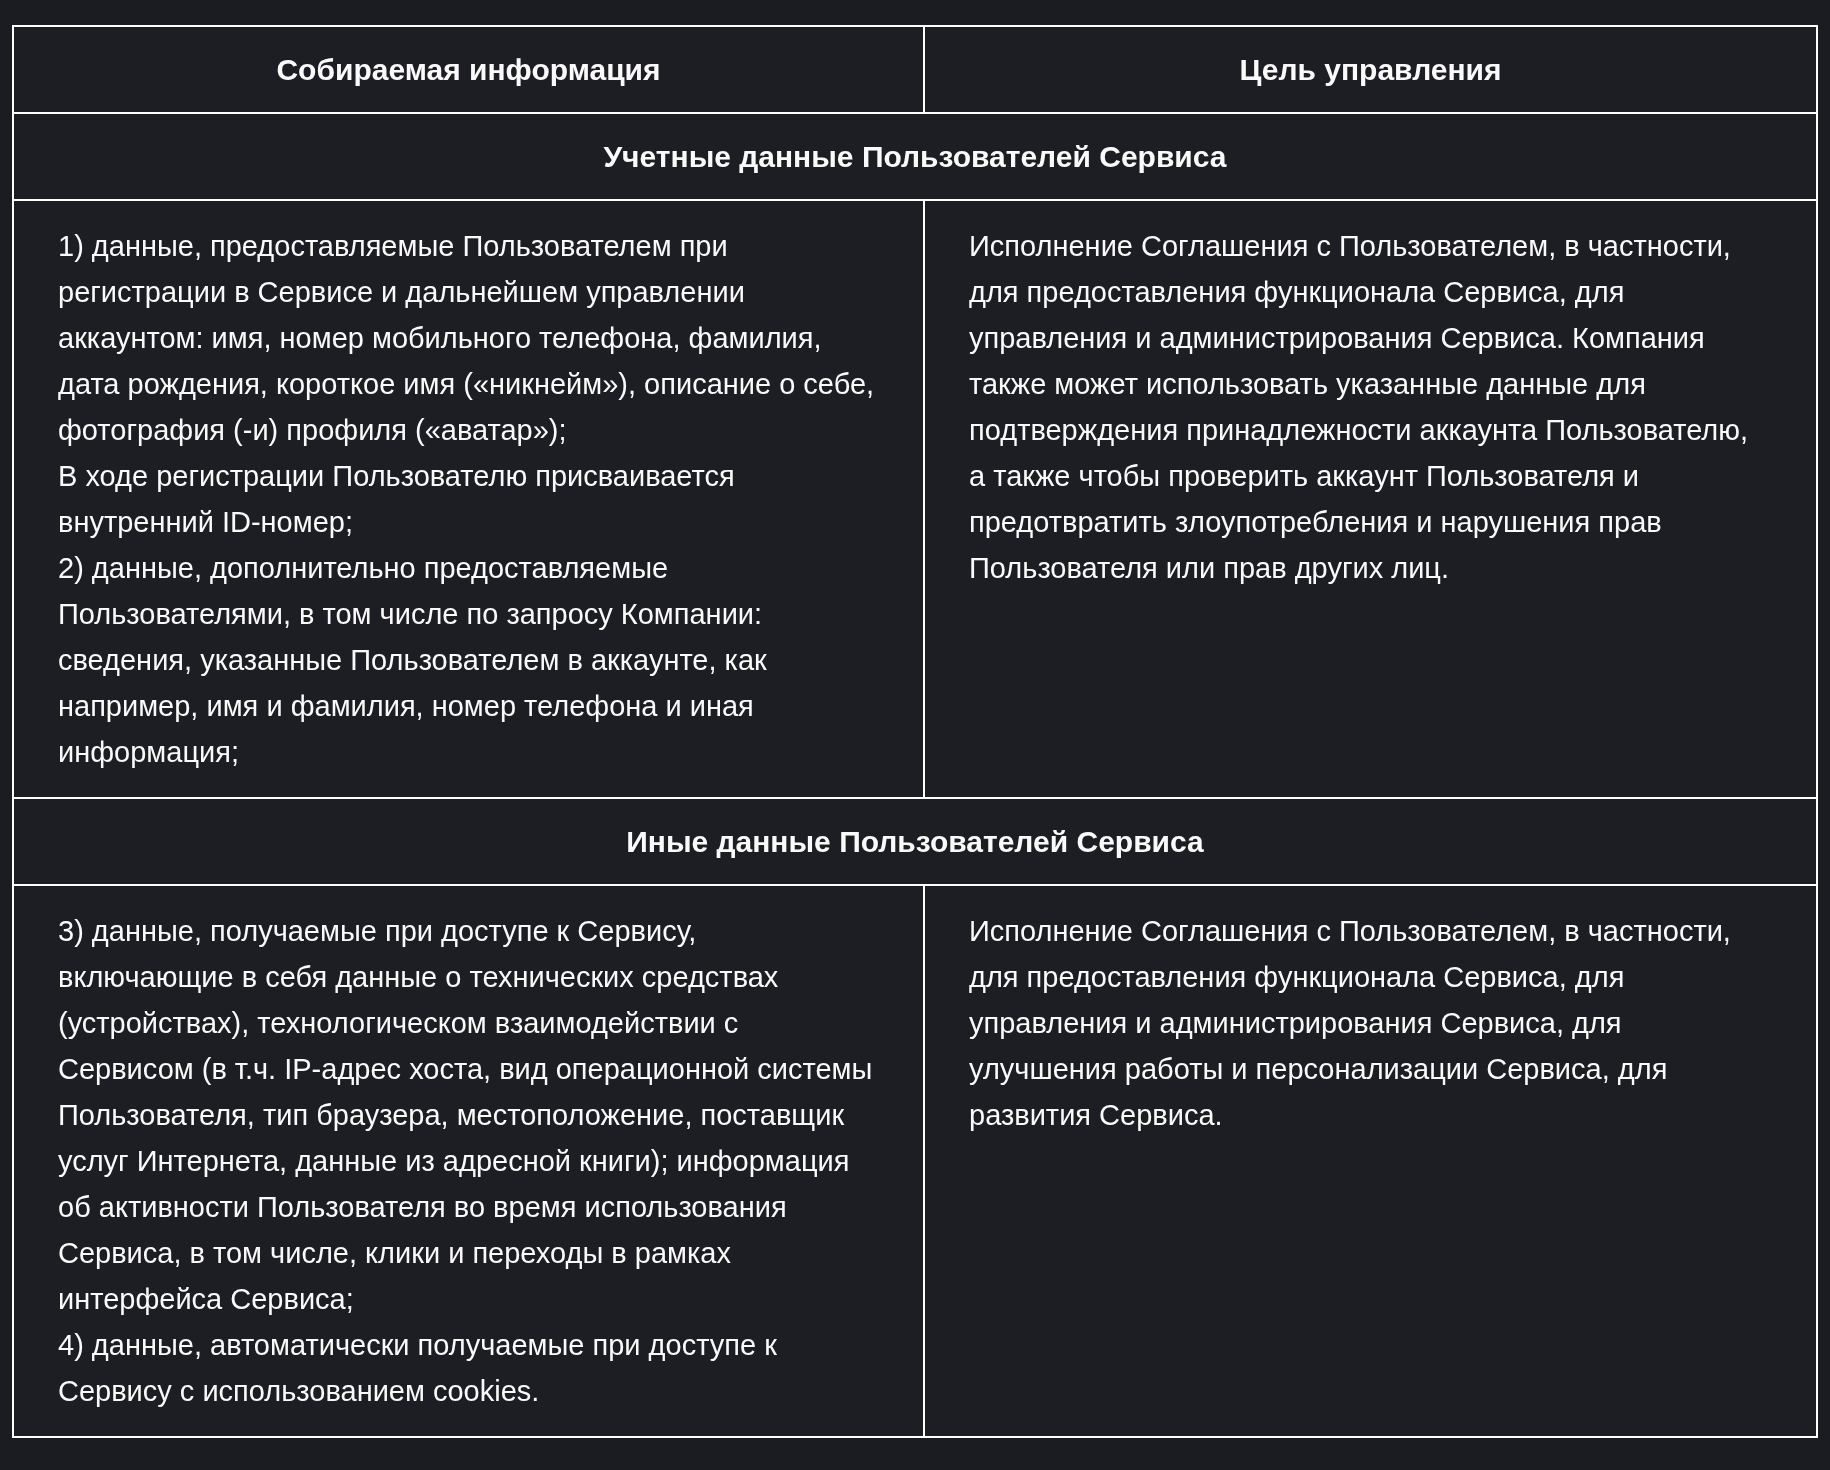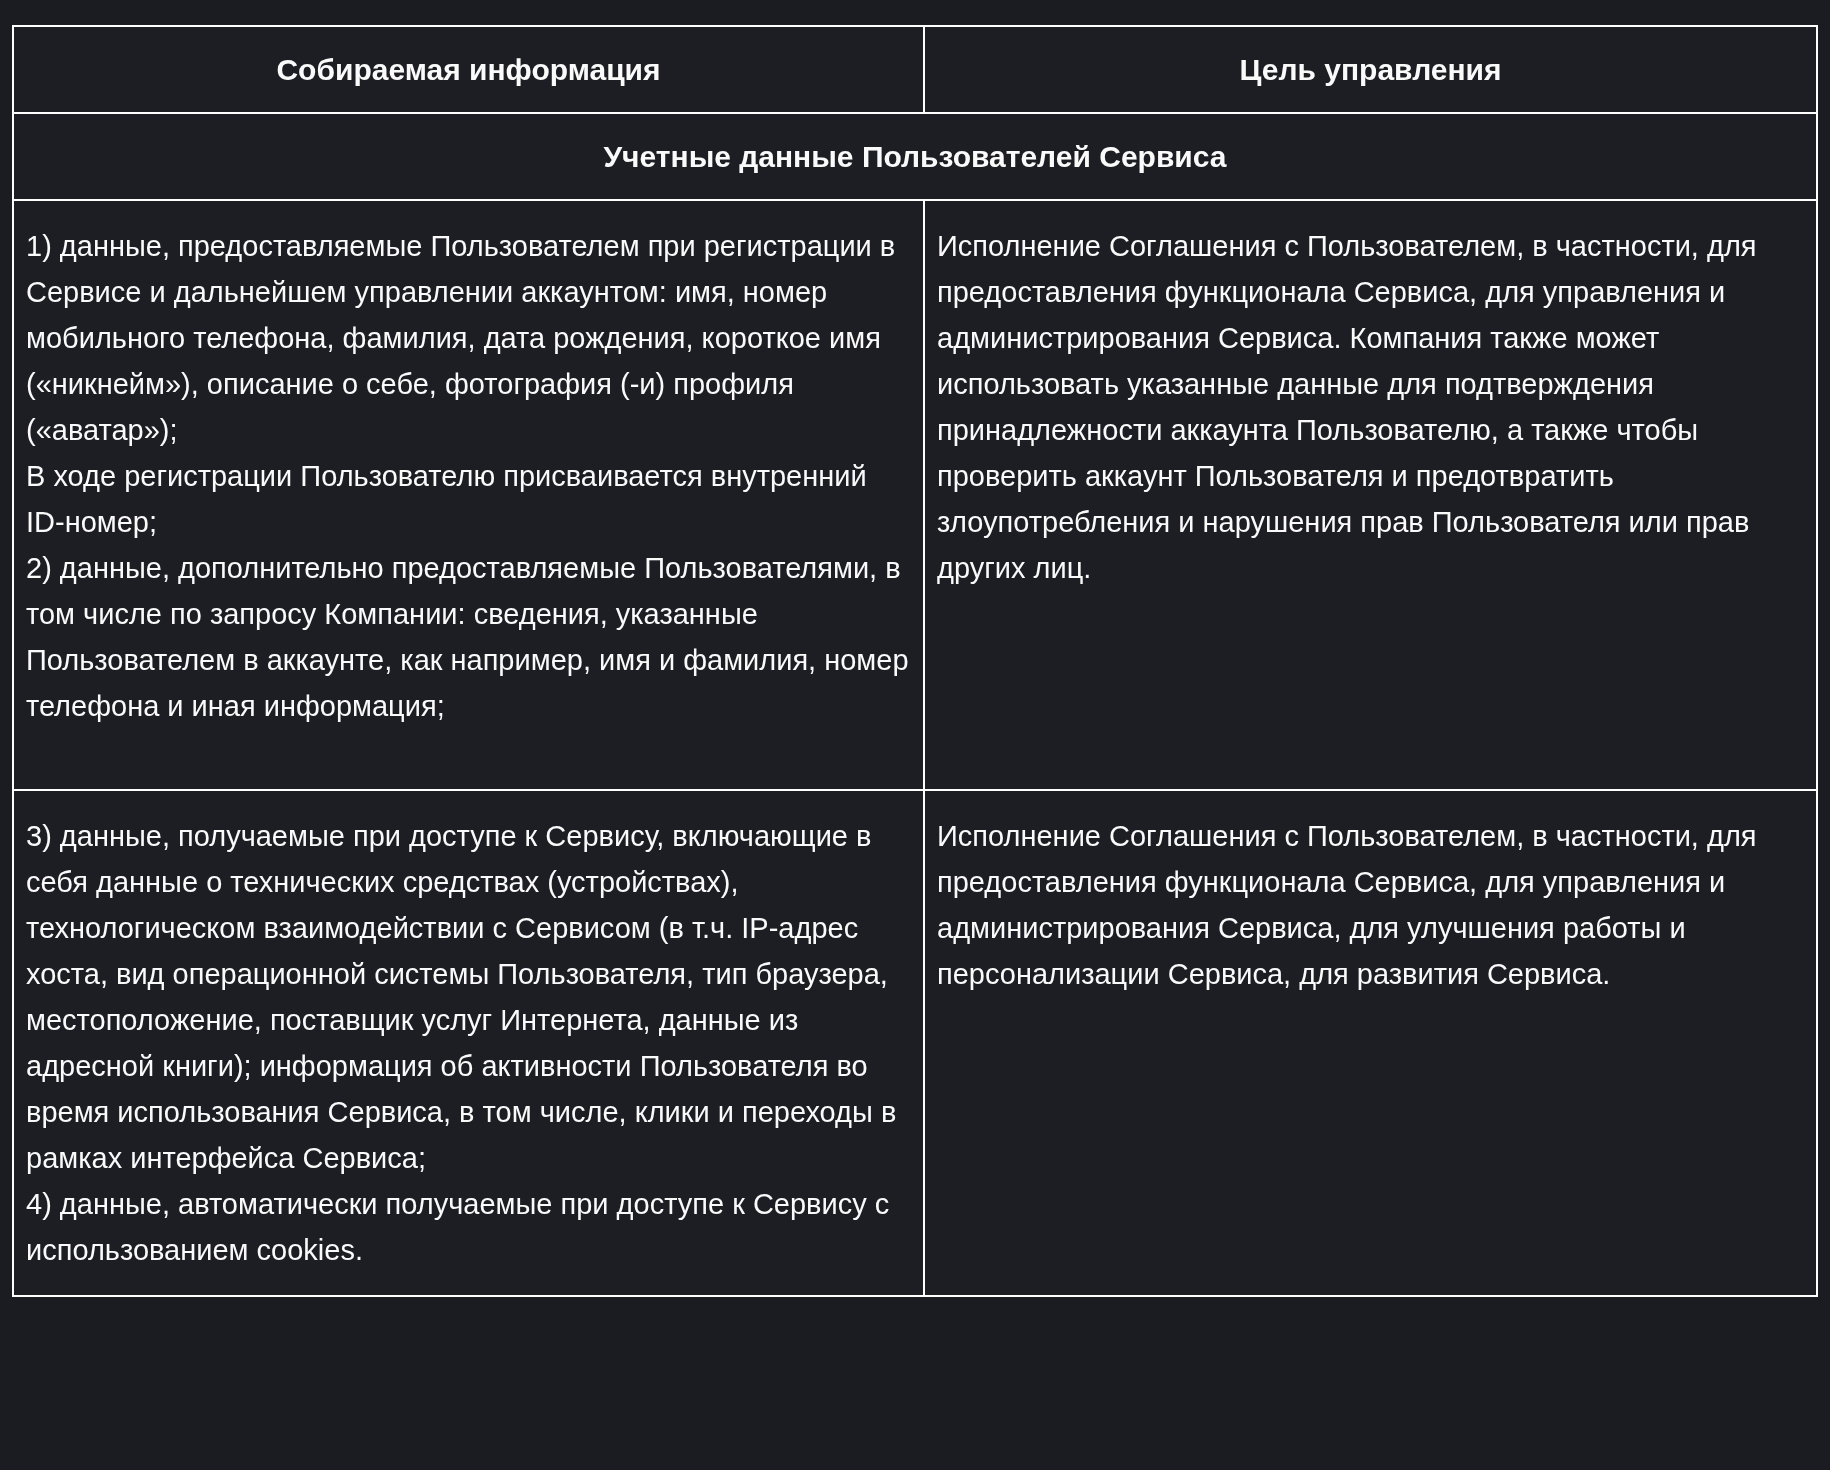--- a/index.html
+++ b/index.html
@@ -41,21 +41,21 @@
     height: 87px;
     font-size: 30px;
     font-weight: bold;
     text-align: center;
     vertical-align: middle;
     padding: 0 3px;
   }
 
   td.body-cell {
     vertical-align: top;
-    padding: 22px 12px;
+    padding: 22px 44px;
     font-size: 29px;
     line-height: 46px;
     font-weight: normal;
     white-space: pre-line;
     text-align: left;
   }
 
   tr.row-account td.body-cell { height: 590px; }
   tr.row-other   td.body-cell { height: 498px; }
 </style>
@@ -76,19 +76,22 @@
   <tbody>
     <tr>
       <td class="section-header" colspan="2">Учетные данные Пользователей Сервиса</td>
     </tr>
     <tr class="row-account">
       <td class="body-cell">1) данные, предоставляемые Пользователем при регистрации в Сервисе и дальнейшем управлении аккаунтом: имя, номер мобильного телефона, фамилия, дата рождения, короткое имя («никнейм»), описание о себе, фотография (-и) профиля («аватар»);
 В ходе регистрации Пользователю присваивается внутренний ID-номер;
 2) данные, дополнительно предоставляемые Пользователями, в том числе по запросу Компании: сведения, указанные Пользователем в аккаунте, как например, имя и фамилия, номер телефона и иная информация;</td>
       <td class="body-cell">Исполнение Соглашения с Пользователем, в частности, для предоставления функционала Сервиса, для управления и администрирования Сервиса. Компания также может использовать указанные данные для подтверждения принадлежности аккаунта Пользователю, а также чтобы проверить аккаунт Пользователя и предотвратить злоупотребления и нарушения прав Пользователя или прав других лиц.</td>
     </tr>
+    <tr>
+      <td class="section-header" colspan="2">Иные данные Пользователей Сервиса</td>
+    </tr>
     <tr class="row-other">
       <td class="body-cell">3) данные, получаемые при доступе к Сервису, включающие в себя данные о технических средствах (устройствах), технологическом взаимодействии с Сервисом (в т.ч. IP-адрес хоста, вид операционной системы Пользователя, тип браузера, местоположение, поставщик услуг Интернета, данные из адресной книги); информация об активности Пользователя во время использования Сервиса, в том числе, клики и переходы в рамках интерфейса Сервиса;
 4) данные, автоматически получаемые при доступе к Сервису с использованием cookies.</td>
       <td class="body-cell">Исполнение Соглашения с Пользователем, в частности, для предоставления функционала Сервиса, для управления и администрирования Сервиса, для улучшения работы и персонализации Сервиса, для развития Сервиса.</td>
     </tr>
   </tbody>
 </table>
 
 </body></html>

